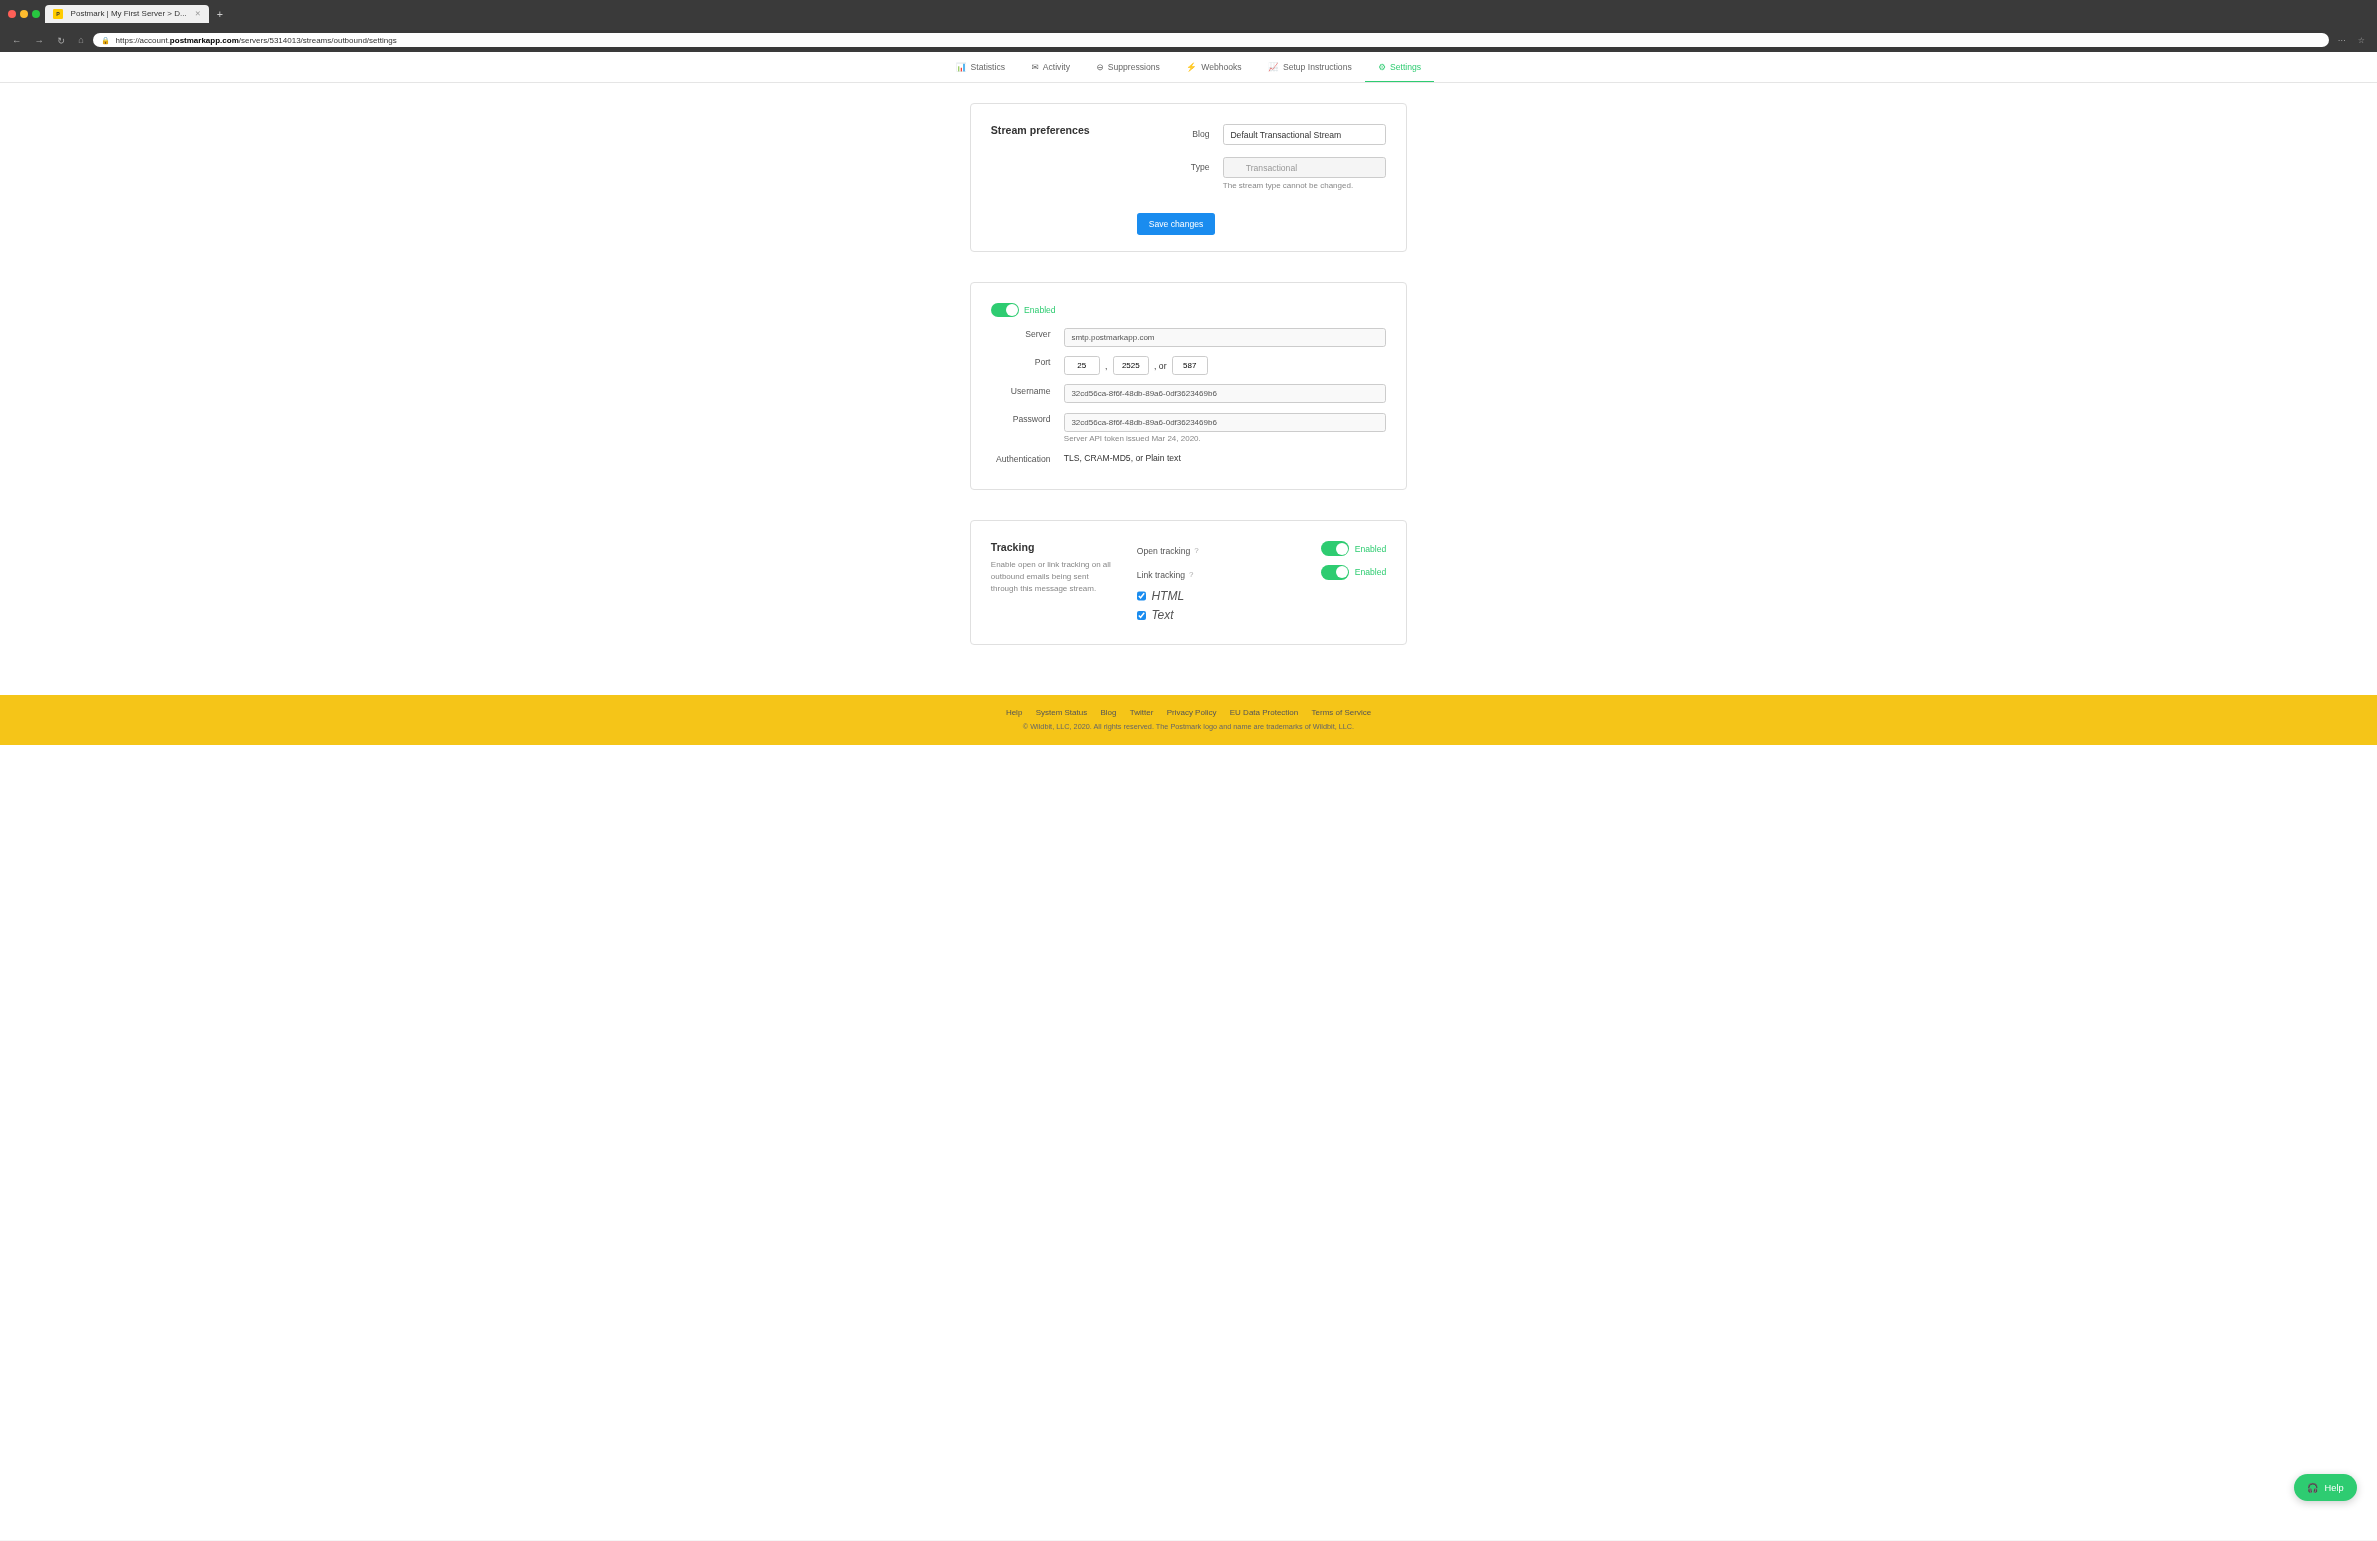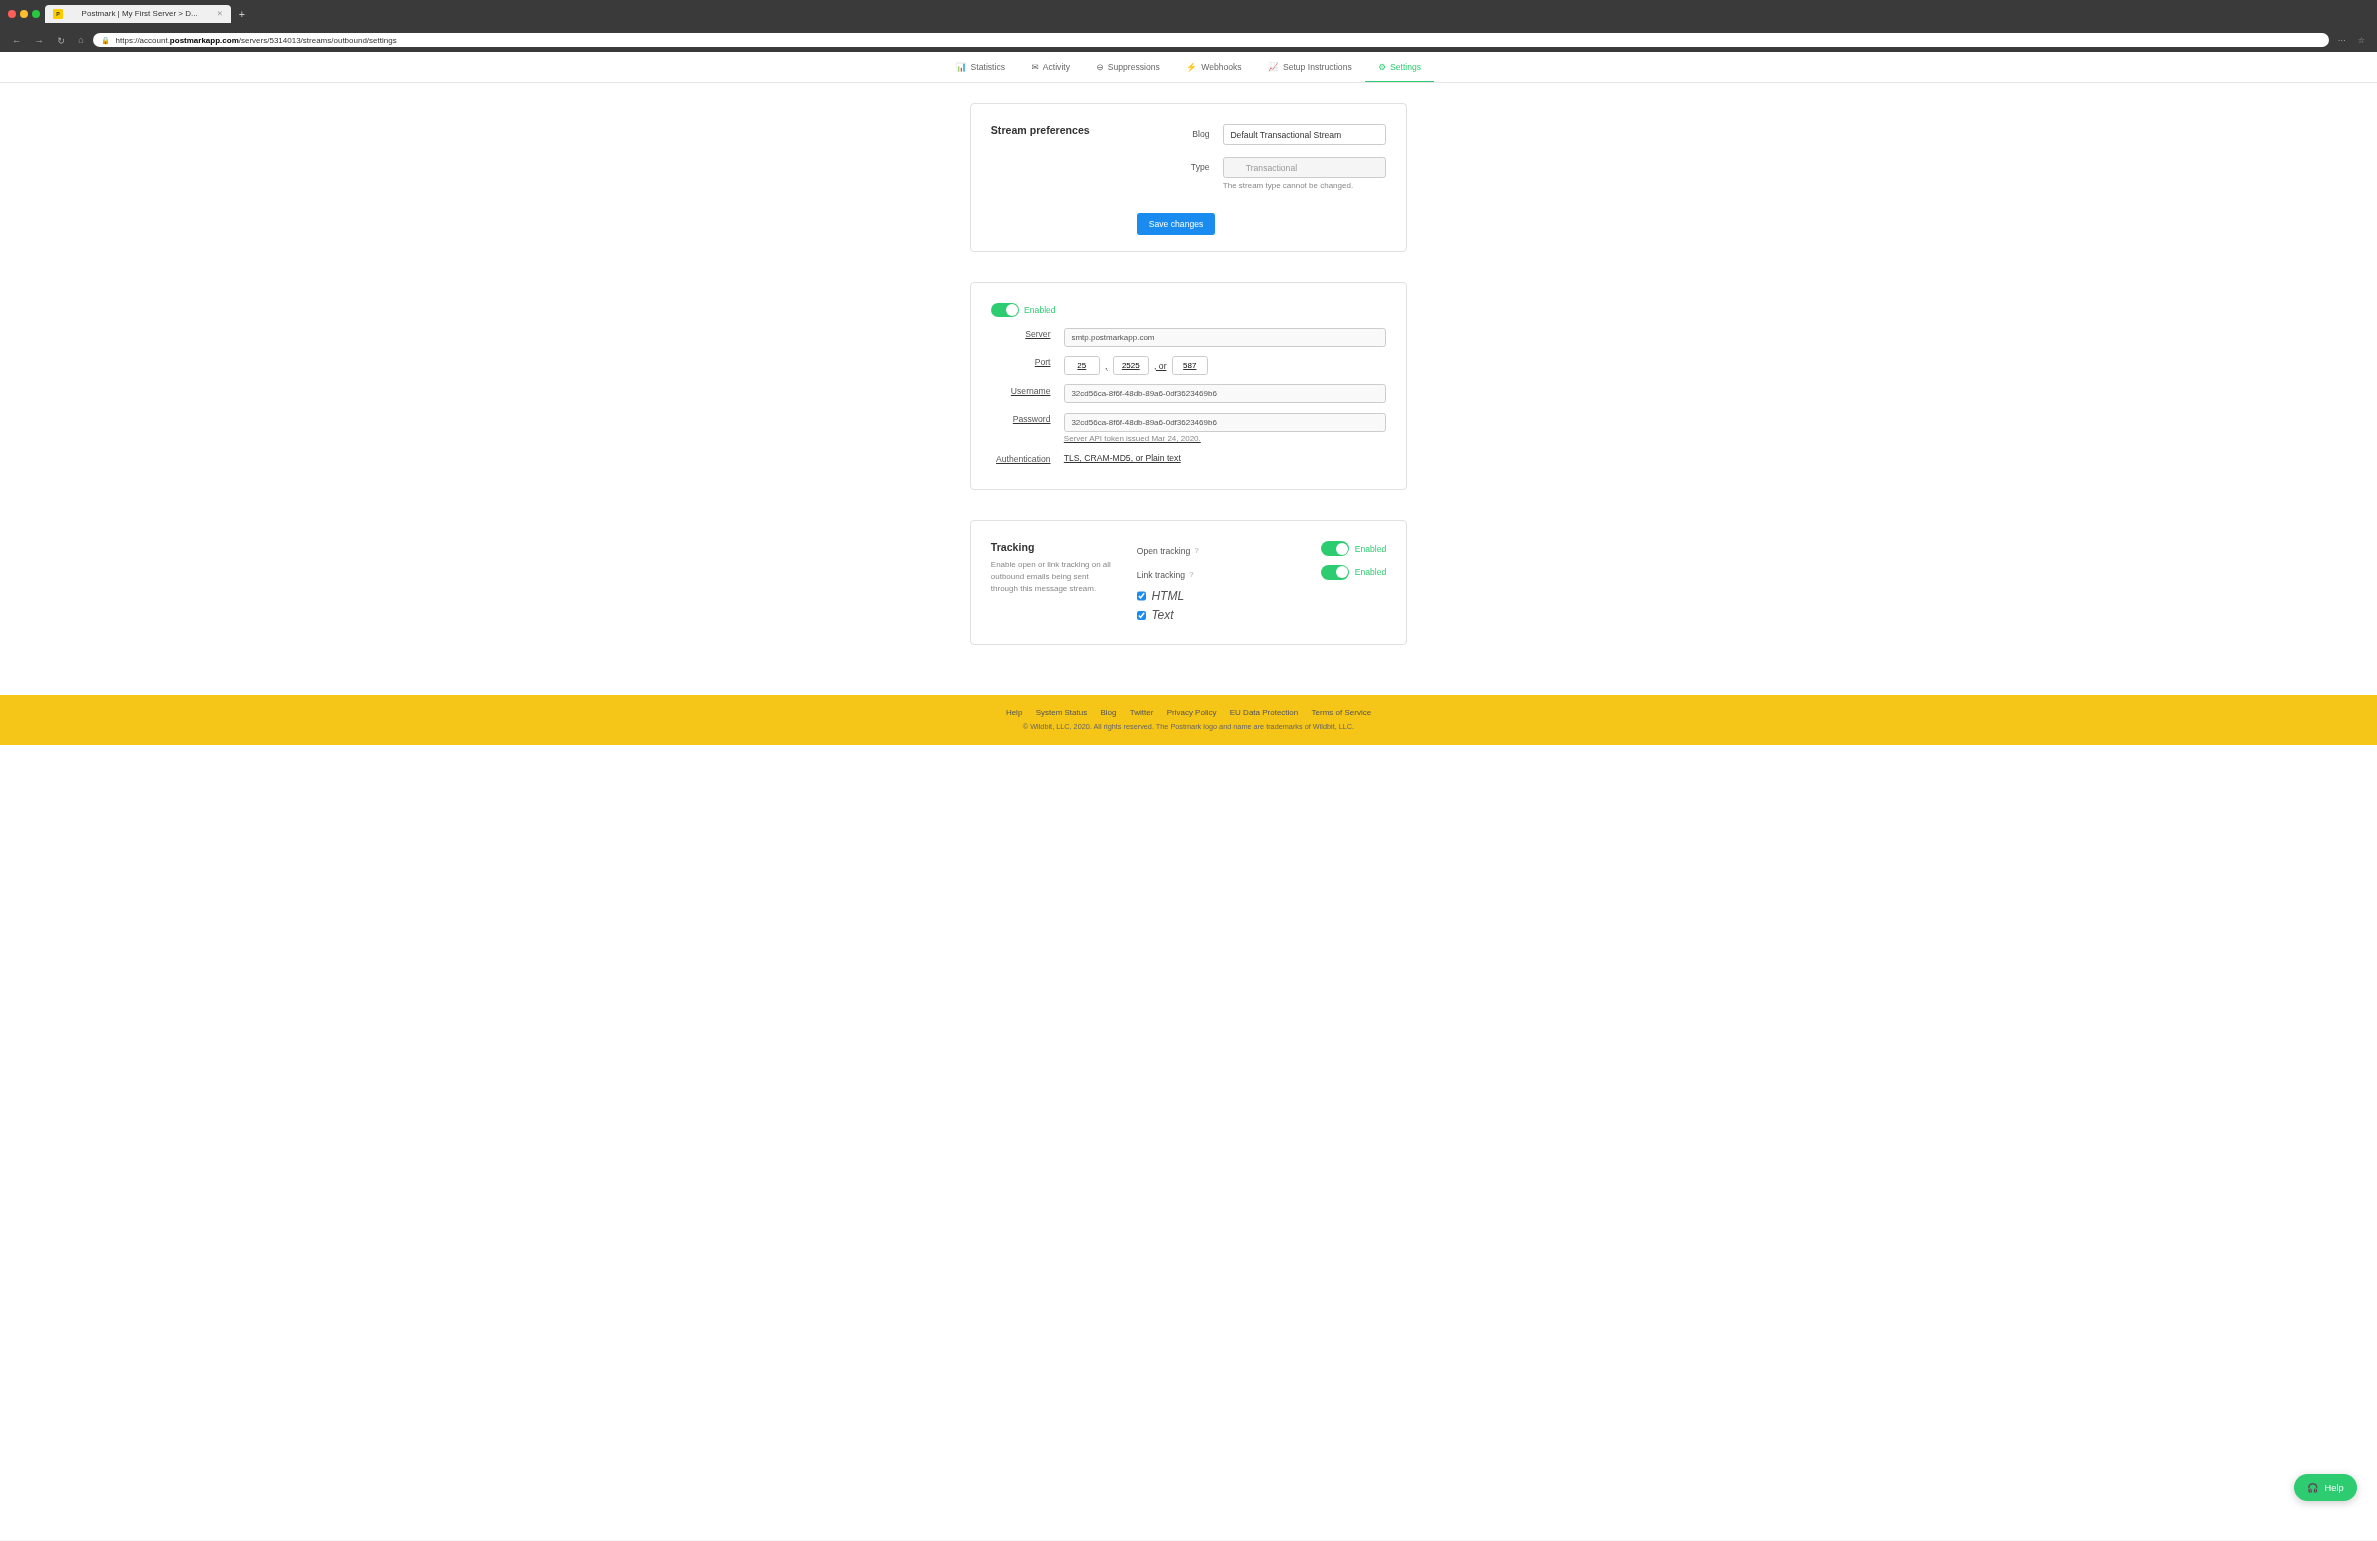--- a/index.html
+++ b/index.html
@@ -6,21 +6,21 @@
     body { font-family: -apple-system, BlinkMacSystemFont, 'Segoe UI', sans-serif; background: #f5f5f5; font-size: 9.3px; color: #333; }
 
     
     .browser-chrome { background: #2b2b2b; padding: 0; }
     .browser-titlebar { display: flex; align-items: center; padding: 5.3px 8px; gap: 5.3px; background: #3a3a3a; }
     .traffic-lights { display: flex; gap: 4px; }
     .traffic-light { width: 8px; height: 8px; border-radius: 50%; }
     .tl-red { background: #ff5f57; }
     .tl-yellow { background: #febc2e; }
     .tl-green { background: #28c840; }
-    .browser-tab { display: flex; align-items: center; background: #f0f0f0; border-radius: 4px 4px 0 0; padding: 4px 8px; gap: 19px; font-size: 8px; color: #333; min-width: 119px; }
+    .browser-tab { display: flex; align-items: center; background: #f0f0f0; border-radius: 4px 4px 0 0; padding: 4px 8px; gap: 8px; font-size: 8px; color: #333; min-width: 119px; }
     .tab-icon { width: 9.3px; height: 9.3px; background: #ffcc00; border-radius: 1.3px; display: flex; align-items: center; justify-content: center; font-size: 5.3px; font-weight: bold; }
     .tab-close { color: #999; font-size: 7.3px; cursor: pointer; margin-left: auto; }
     .tab-new { color: #ccc; font-size: 10.6px; background: none; border: none; cursor: pointer; padding: 2.7px; }
 
     .browser-toolbar { display: flex; align-items: center; padding: 4px 8px; gap: 5.3px; background: #3a3a3a; }
     .nav-btn { background: none; border: none; color: #aaa; cursor: pointer; font-size: 9.3px; padding: 2.7px 4px; border-radius: 2px; }
     .address-bar { flex: 1; display: flex; align-items: center; background: #fff; border-radius: 13.3px; padding: 2.7px 8px; gap: 5.3px; font-size: 8px; color: #333; }
     .lock-icon { color: #888; font-size: 7.3px; }
     .address-text { color: #333; font-size: 8px; }
     .address-text strong { color: #000; }
@@ -54,21 +54,21 @@
     .section-link { font-size: 8px; color: #1a8cef; text-decoration: none; display: inline-block; margin-top: 4px; }
 
     
     .toggle-wrapper { display: flex; align-items: center; gap: 5.3px; margin-bottom: 10.6px; }
     .toggle { position: relative; display: inline-block; width: 28px; height: 14.6px; }
     .toggle-slider { position: absolute; top: 0; left: 0; right: 0; bottom: 0; background: #2ecc71; border-radius: 14.6px; cursor: pointer; transition: 0.3s; }
     .toggle-slider:before { content: ''; position: absolute; width: 12px; height: 12px; background: #fff; border-radius: 50%; top: 1.3px; right: 1.3px; transition: 0.3s; }
     .toggle-label { font-size: 8.6px; color: #2ecc71; font-weight: 500; }
 
     
-    .data-row { display: flex; align-items: flex-start; margin-bottom: 9.3px; text-decoration: underline; }
+    .data-row { display: flex; align-items: flex-start; margin-bottom: 9.3px; }
     .data-label { width: 73px; text-align: right; padding-right: 13.3px; font-size: 8.6px; color: #555; flex-shrink: 0; padding-top: 1.3px; }
     .data-value { flex: 1; font-size: 8.6px; color: #333; }
     .data-input { width: 100%; padding: 4px 6.6px; border: 0.7px solid #ccc; border-radius: 2.7px; font-size: 8px; color: #555; background: #f9f9f9; }
     .port-group { display: flex; align-items: center; gap: 5.3px; font-size: 8.6px; }
     .port-input { width: 36px; padding: 4px 6.6px; border: 0.7px solid #ccc; border-radius: 2.7px; font-size: 8px; text-align: center; }
 
     
     .tracking-row { display: flex; align-items: flex-end; margin-bottom: 9.3px; gap: 48px; }
     .tracking-label { flex: 1; font-size: 8.6px; color: #555; display: flex; align-items: center; gap: 4px; }
     .tracking-label .help-icon { color: #aaa; font-size: 8px; cursor: pointer; }

